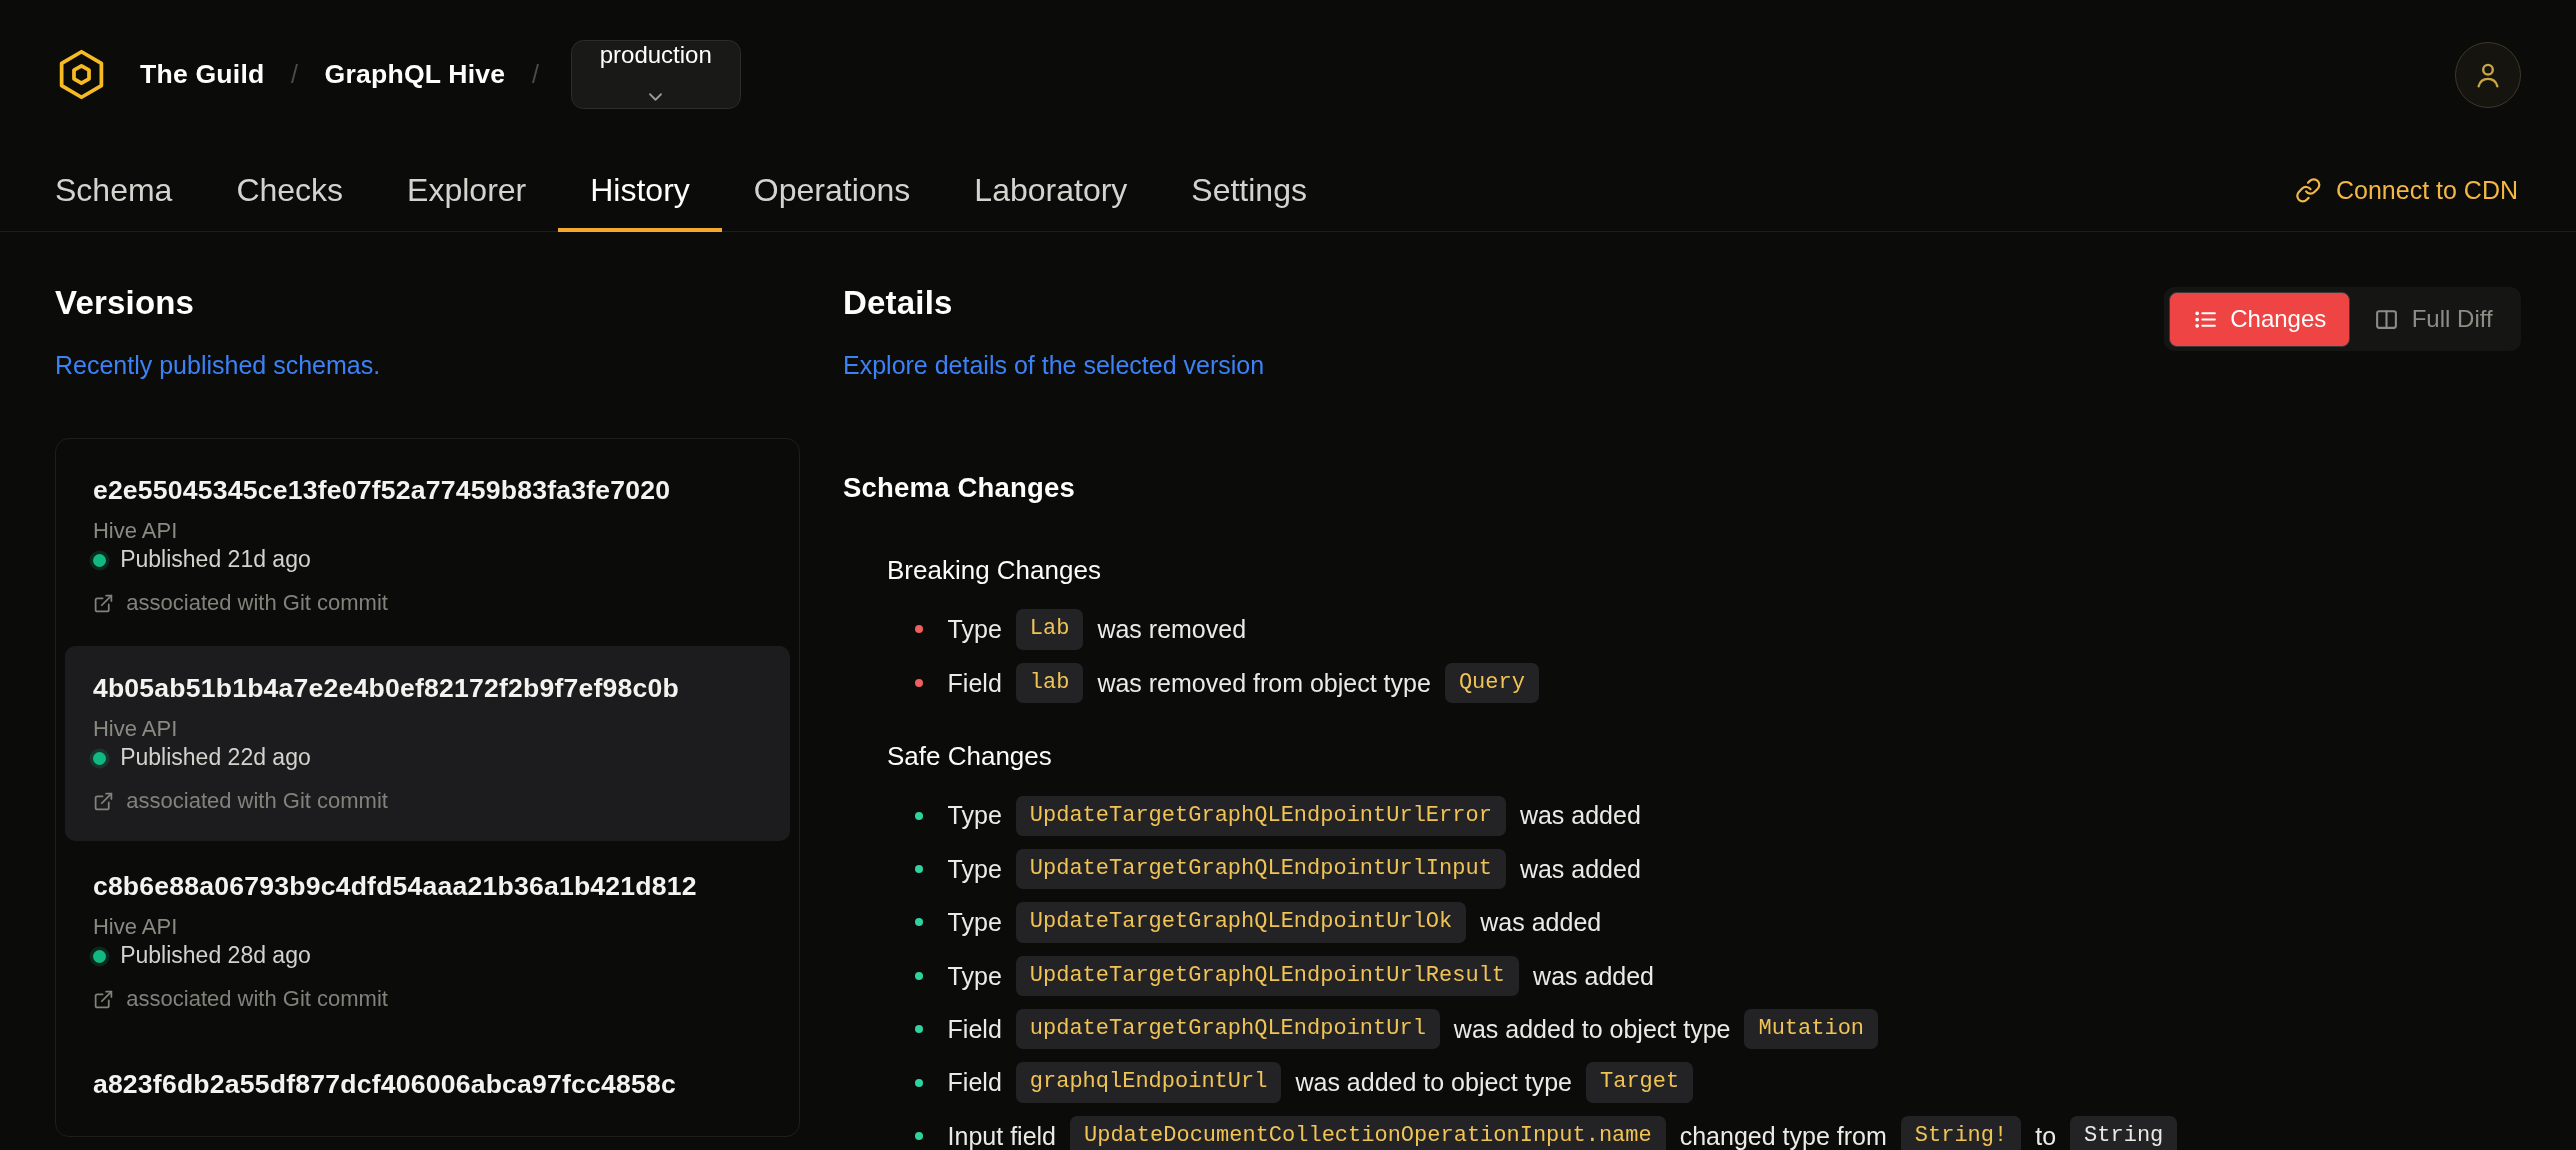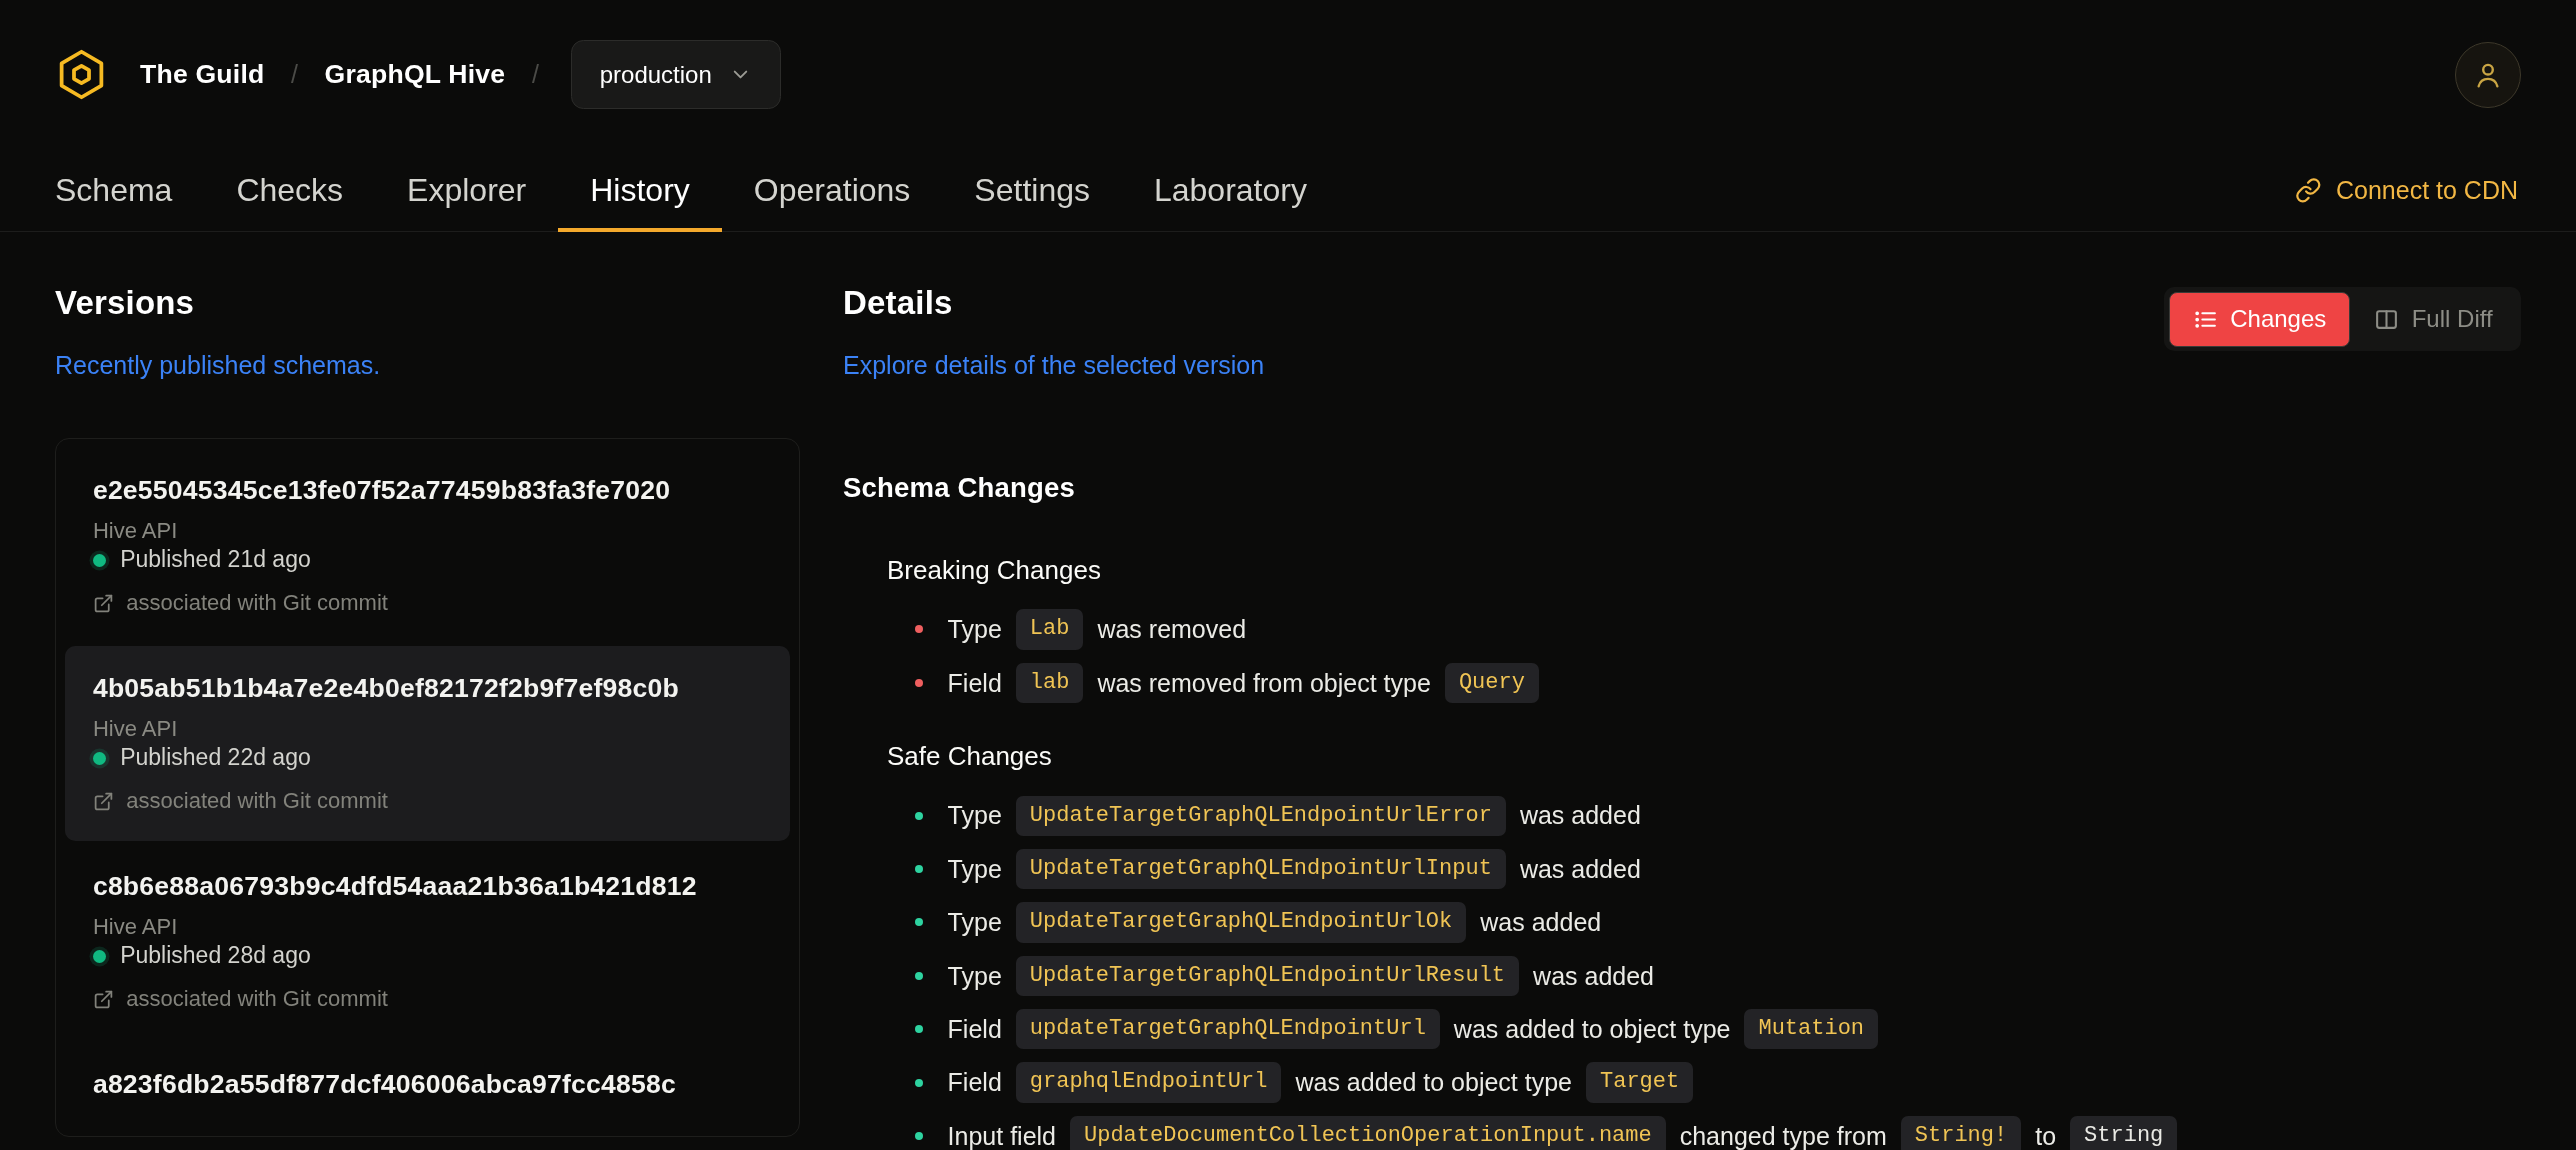--- a/index.html
+++ b/index.html
@@ -16,21 +16,21 @@
   
   .topbar { display:flex; align-items:center; height:149px; padding:0 55px; }
   .logo { width:53px; height:53px; margin-right:32px; display:flex; align-items:center; }
   .breadcrumb { display:flex; align-items:center; }
   .crumb { font-size:26.6px; font-weight:600; letter-spacing:0.2px; }
   .crumb-sep { color:#4b4b47; font-size:25px; margin:0 26.6px; font-weight:400; }
   .target-btn {
     margin-left:5.3px; display:flex; align-items:center; gap:17px;
     height:69px; padding:0 28px;
     background:#191918; border:0.9px solid #2c2c2a; border-radius:12.4px;
-    font-size:24px; color:#fff;
+    font-size:24px; color:#fff;flex-direction:column;
   }
   .avatar {
     margin-left:auto; width:66px; height:66px; border-radius:50%;
     border:1.8px solid #3d382a; background:#16140f;
     display:flex; align-items:center; justify-content:center;
   }
 
   
   .tabs-bar { display:flex; align-items:stretch; height:83px; padding:0 23px; border-bottom:0.9px solid #1d1d1c; }
   .tabs { display:flex; align-items:stretch; }
@@ -112,22 +112,22 @@
   </button>
 </header>
 
 <nav class="tabs-bar">
   <div class="tabs">
       <button class="tab">Schema</button>
       <button class="tab">Checks</button>
       <button class="tab">Explorer</button>
       <button class="tab active">History</button>
       <button class="tab">Operations</button>
+      <button class="tab">Laboratory</button>
       <button class="tab">Settings</button>
-      <button class="tab">Laboratory</button>
     </div>
   <button class="cdn-link">
     <svg width="26.6" height="26.6" viewBox="0 0 24 24" fill="none" stroke="currentColor" stroke-width="2" stroke-linecap="round" stroke-linejoin="round">
       <path d="M10 13a5 5 0 0 0 7.54.54l3-3a5 5 0 0 0-7.07-7.07l-1.72 1.71"></path>
       <path d="M14 11a5 5 0 0 0-7.54-.54l-3 3a5 5 0 0 0 7.07 7.07l1.71-1.71"></path>
     </svg>
     <span>Connect to CDN</span>
   </button>
 </nav>
 

